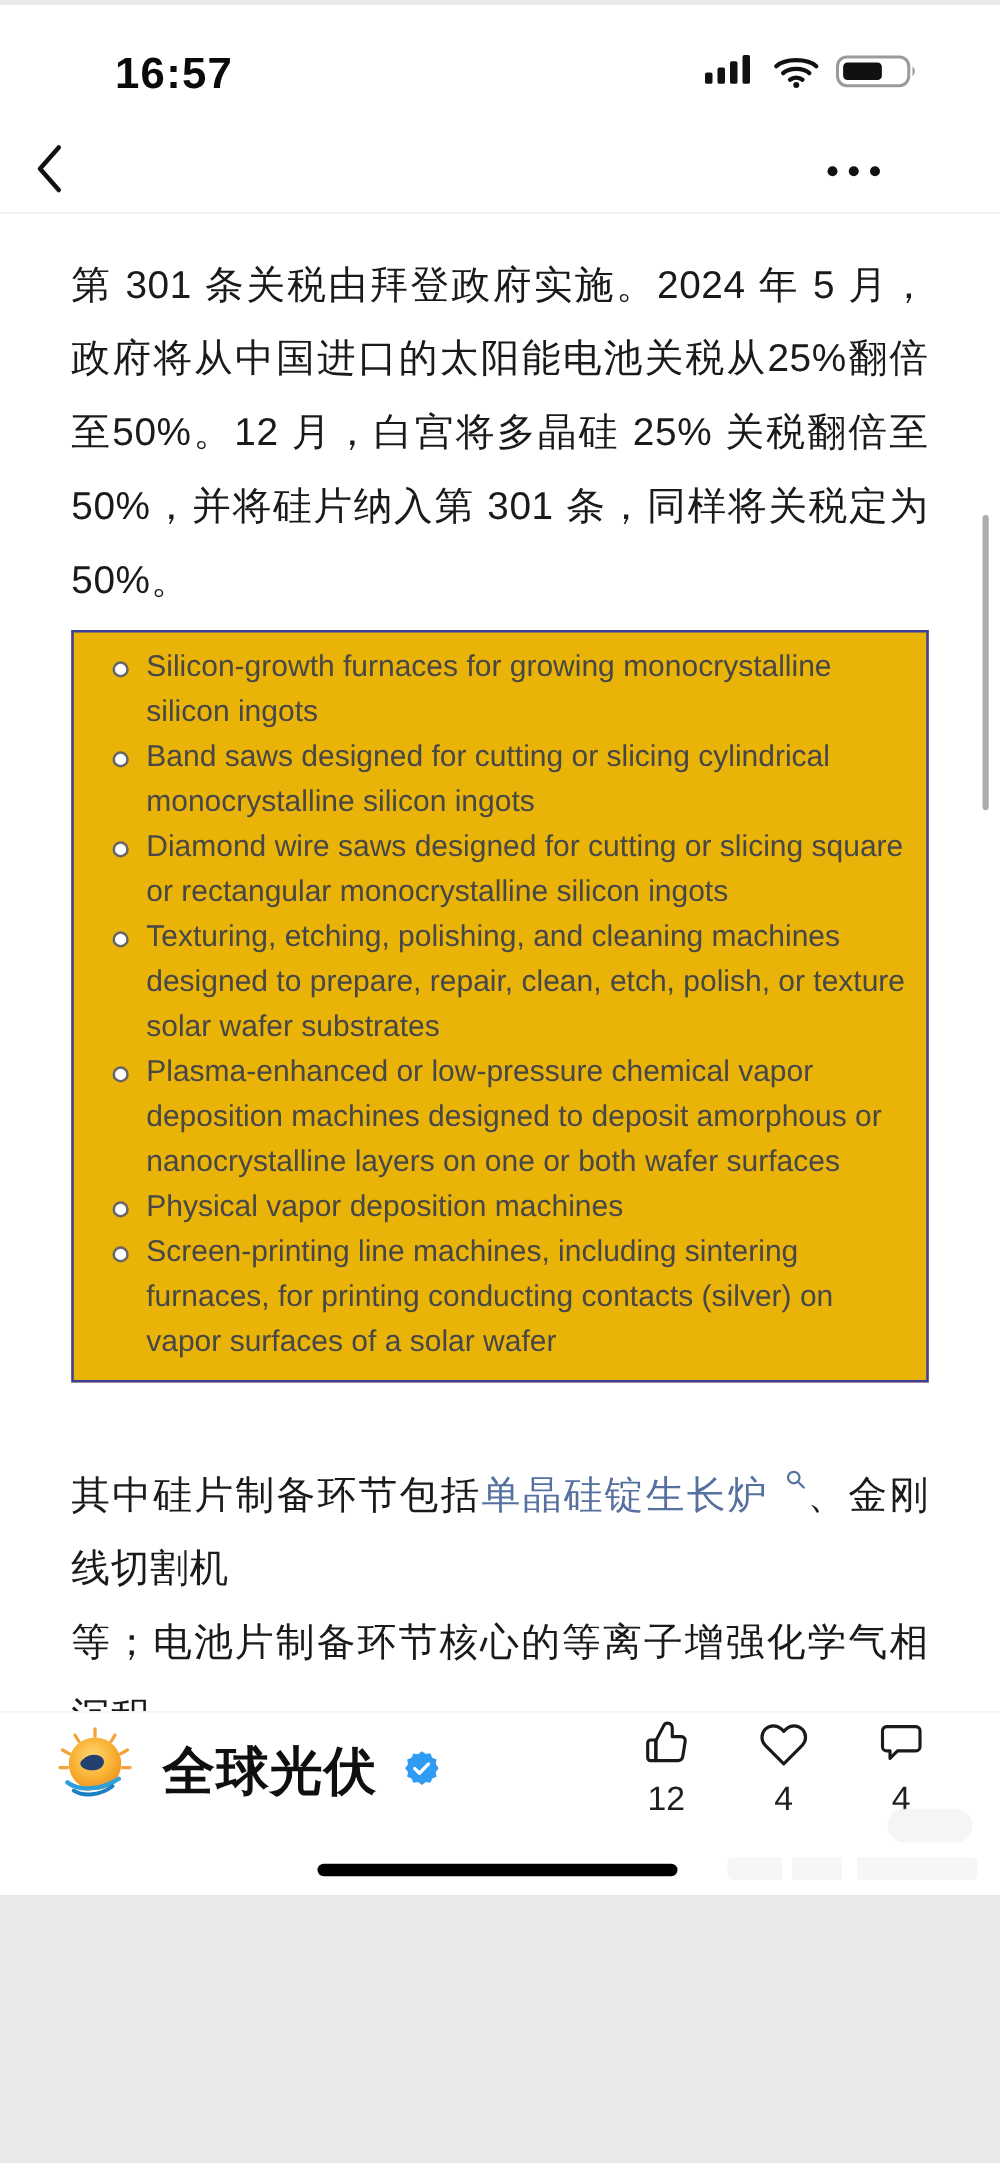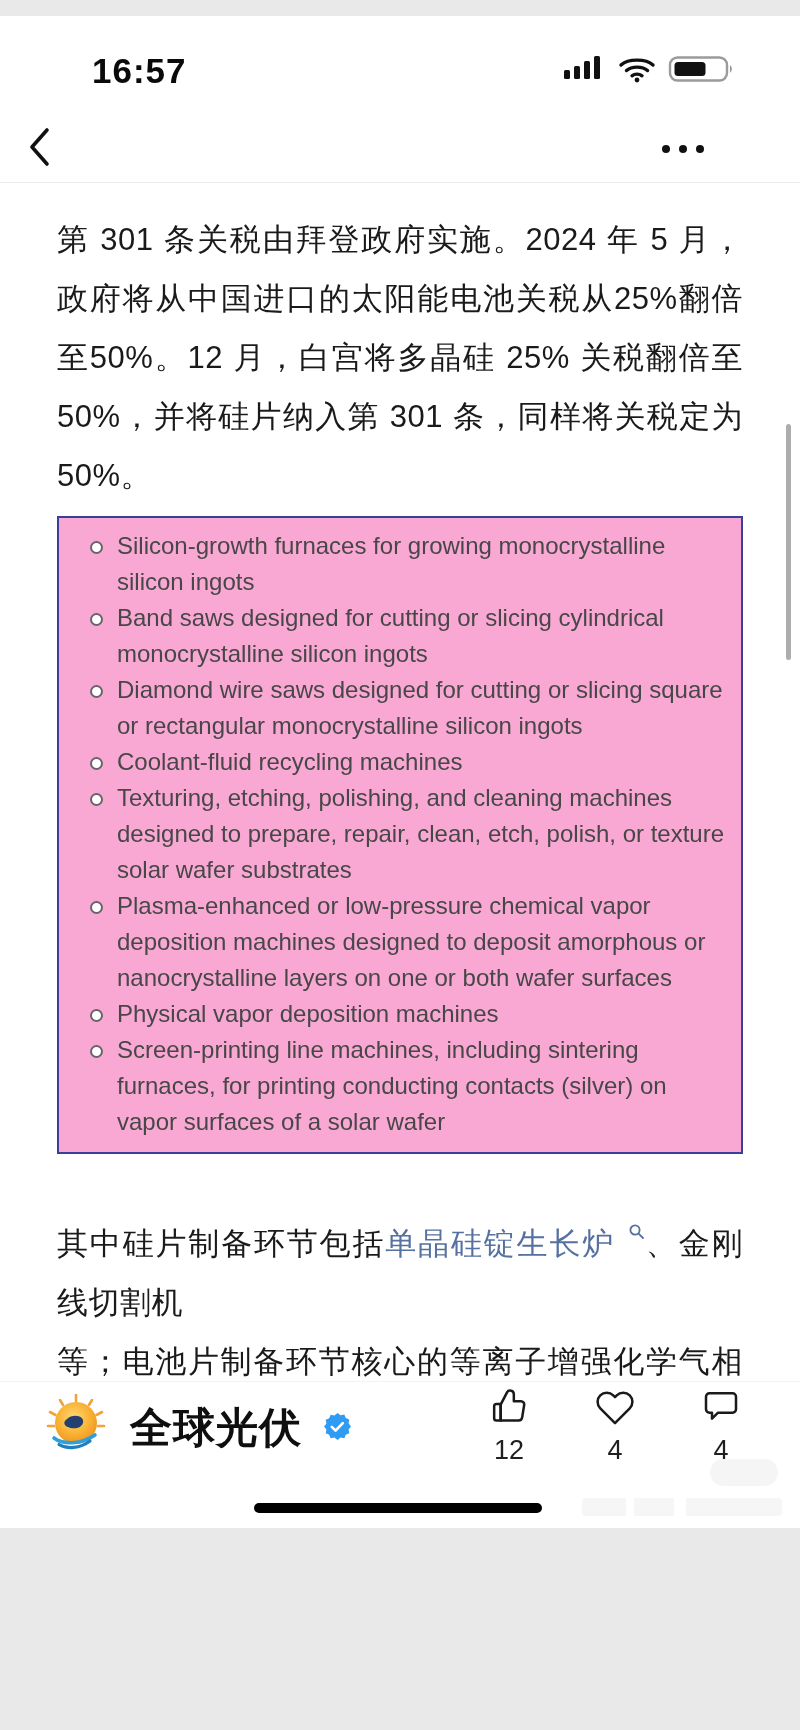--- a/index.html
+++ b/index.html
@@ -1,19 +1,19 @@
 <!DOCTYPE html>
 <html><head>
 <meta charset="utf-8">
 <style>
   * { margin:0; padding:0; box-sizing:border-box; }
   html,body { background:#e9e9e9; }
   .page {
     position:relative; width:800px; height:1512px; background:#fff;
-    margin:16px auto; overflow:hidden;
+    margin:4px auto; overflow:hidden;
     font-family:"Liberation Sans","DejaVu Sans",sans-serif; color:#191919;
   }
   
   .statusbar { height:100px; display:flex; align-items:center; justify-content:space-between;
                padding:10px 64px 0 92px; }
   .time { font-size:35px; font-weight:700; letter-spacing:1px; color:#0a0a0a; }
   .sicons { display:flex; align-items:center; gap:12px; }
   
   .navbar { height:67px; display:flex; align-items:center; justify-content:space-between;
             padding:0 96px 0 26px; border-bottom:1px solid #ececec; }
@@ -21,34 +21,34 @@
   .dots i { width:8px; height:8px; border-radius:50%; background:#111; }
   
   .content { padding:0 57px; }
   .p { font-size:31px; line-height:59px; text-align:justify; color:#1a1a1a; letter-spacing:.5px; }
   .p1 { margin-top:27px; }
   .p2 { margin-top:40px; }
   .p3 { margin-top:46px; }
   .inlink { color:#56719f; text-decoration:none; }
   .sup-mag { vertical-align:14px; margin-left:2px; }
   
-  .box { margin-top:11px; border:2px solid #3b3f99; background:#f9a8d4; padding:10px 16px 12px 14px; }
+  .box { margin-top:11px; border:2px solid #3b3f99; background:#eab308; padding:10px 16px 12px 14px; }
   .box ul { list-style:none; }
   .box li { position:relative; padding-left:44px; font-size:24px; line-height:36px; color:#474747; }
   .box li::before { content:""; position:absolute; left:17px; top:13px; width:9px; height:9px;
                     border:2px solid #666; border-radius:50%; background:#fff; }
   
   .scrollbar { position:absolute; top:408px; right:9px; width:5px; height:236px;
                background:#9f9f9f; border-radius:3px; opacity:.85; }
   
   .bottombar { position:absolute; left:0; right:0; bottom:0; height:147px; background:#fff;
                border-top:1px solid #f3f3f3; }
   .author { position:absolute; left:42px; top:10px; display:flex; align-items:center; gap:20px; }
   .author-name { font-size:42px; font-weight:700; color:#0f0f0f; letter-spacing:1px; }
-  .actions { position:absolute; right:42px; top:4px; display:flex; gap:32px; }
+  .actions { position:absolute; right:42px; top:4px; display:flex; gap:20px; }
   .action { width:74px; display:flex; flex-direction:column; align-items:center; cursor:pointer; }
   .action .cnt { margin-top:5px; font-size:27px; color:#1f1f1f; }
   .home-indicator { position:absolute; left:254px; bottom:15px; width:288px; height:10px;
                     border-radius:5px; background:#000; }
   
   .wm-badge { position:absolute; right:22px; bottom:42px; width:68px; height:27px; border-radius:14px;
               background:#f3f3f3; opacity:.8; }
   .wm-text { position:absolute; right:18px; bottom:12px; width:200px; height:18px; border-radius:4px;
              background:linear-gradient(90deg,#f5f5f5 0 22%,#fff 22% 26%,#f5f5f5 26% 46%,#fff 46% 52%,#f5f5f5 52% 100%);
              opacity:.9; }
@@ -101,21 +101,20 @@
   </div>
 
   <div class="content">
     <p class="p p1">第 301 条关税由拜登政府实施。2024 年 5 月，政府将从中国进口的太阳能电池关税从25%翻倍至50%。12 月，白宫将多晶硅 25% 关税翻倍至 50%，并将硅片纳入第 301 条，同样将关税定为 50%。</p>
 
     <div class="box">
       <ul>
         <li>Silicon-growth furnaces for growing monocrystalline silicon ingots</li>
         <li>Band saws designed for cutting or slicing cylindrical monocrystalline silicon ingots</li>
         <li>Diamond wire saws designed for cutting or slicing square or rectangular monocrystalline silicon ingots</li>
-        <li>Coolant-fluid recycling machines</li>
         <li>Texturing, etching, polishing, and cleaning machines designed to prepare, repair, clean, etch, polish, or texture solar wafer substrates</li>
         <li>Plasma-enhanced or low-pressure chemical vapor deposition machines designed to deposit amorphous or nanocrystalline layers on one or both wafer surfaces</li>
         <li>Physical vapor deposition machines</li>
         <li>Screen-printing line machines, including sintering furnaces, for printing conducting contacts (silver) on vapor surfaces of a solar wafer</li>
       </ul>
     </div>
 
     <p class="p p3">
       <span>其中硅片制备环节包括</span><a href="#" class="inlink">单晶硅锭生长炉</a><span class="sup-mag">
         <svg width="17" height="17" viewBox="0 0 17 17" fill="none" stroke="#56719f" stroke-width="1.8" stroke-linecap="round">

